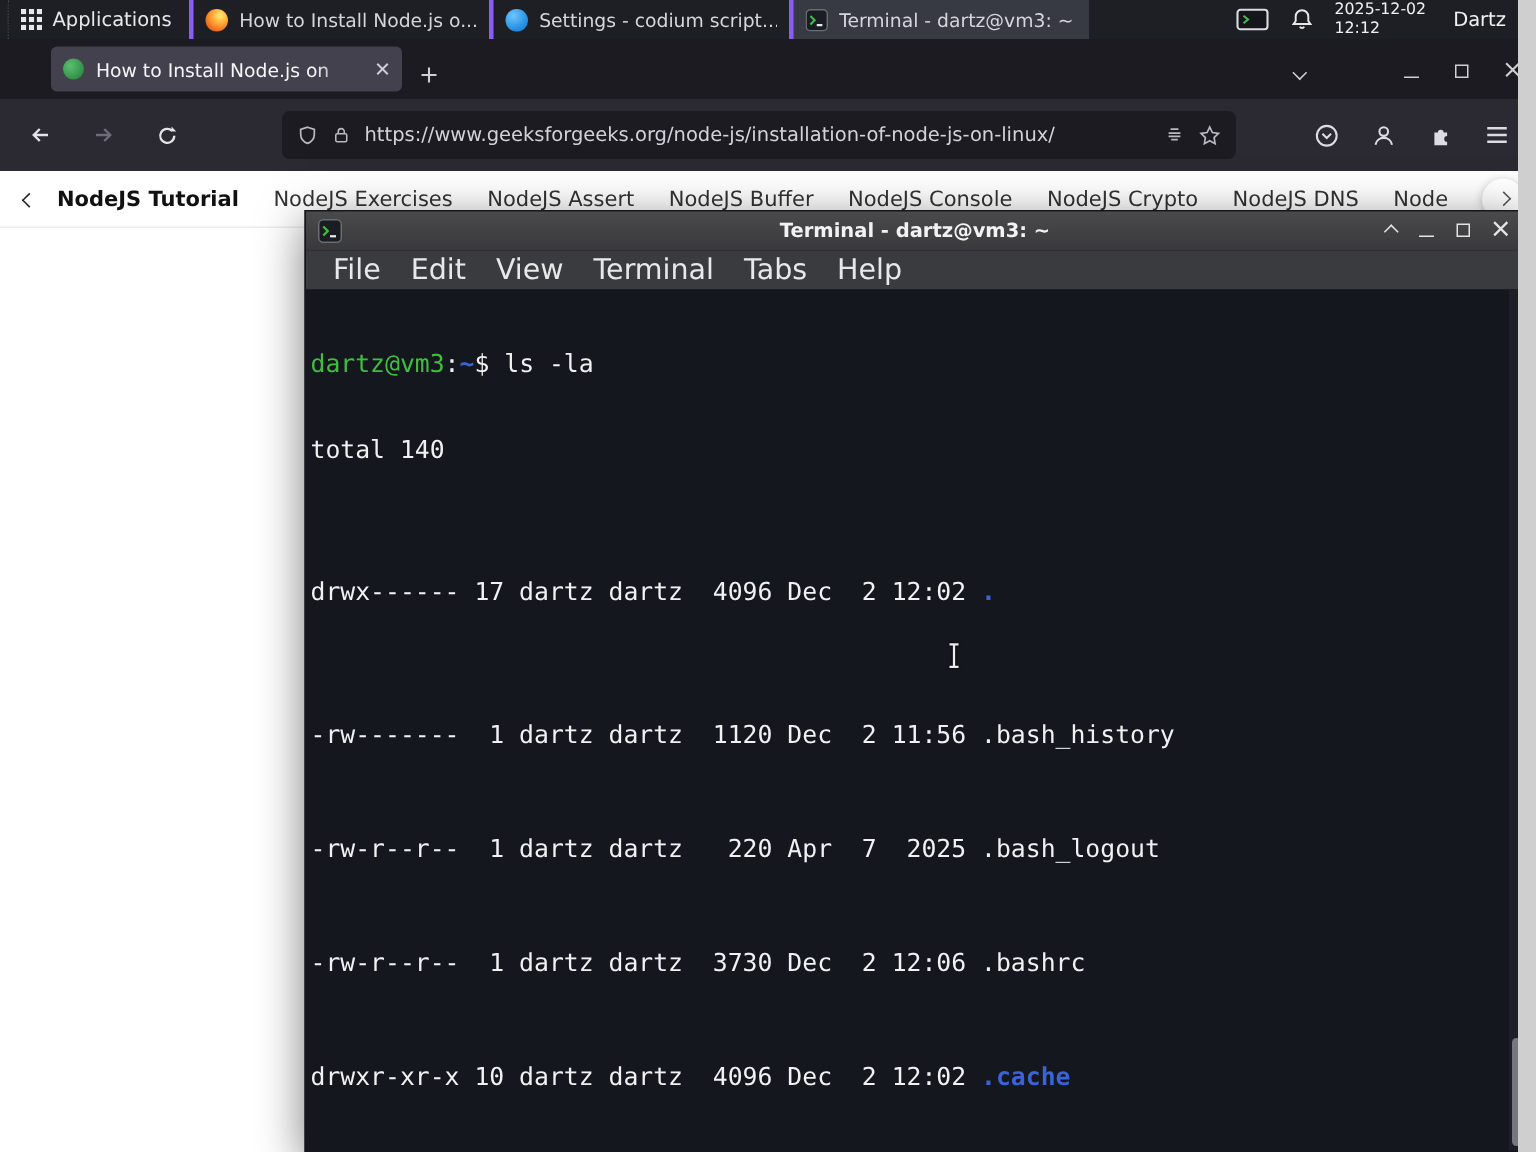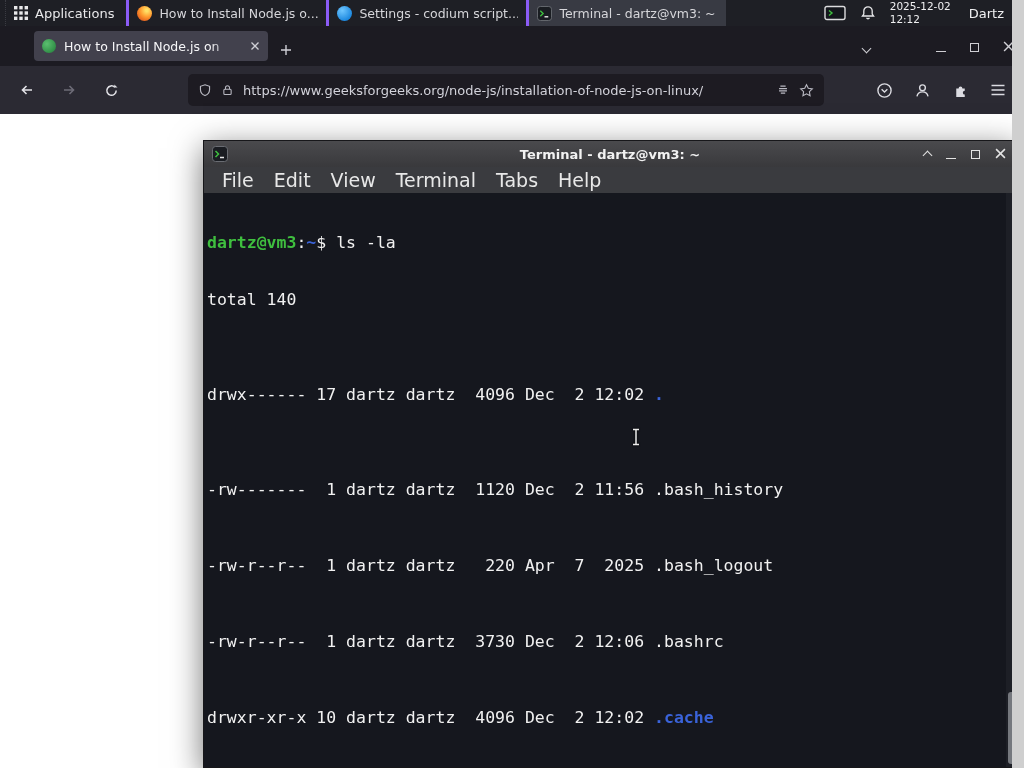--- a/index.html
+++ b/index.html
@@ -84,21 +84,21 @@
     font-weight:bold;position:relative;flex:0 0 auto}
   .t-title{position:absolute;left:0;right:0;text-align:center;pointer-events:none}
   .t-controls{margin-left:auto;display:flex;align-items:center;gap:15px;z-index:1;
     color:#e4e4e4;padding-right:2px}
   .t-menubar{height:26px;background:#3a3b3f;display:flex;align-items:center;
     padding:0 8px;color:#e8e8e8;font-size:19px;flex:0 0 auto}
   .t-menu{padding:0 10px}
   .t-screen{flex:1;position:relative;background:var(--term_bg,#15171e);
     color:var(--term_fg,#f1f1f1);font-family:"DejaVu Sans Mono","Liberation Mono",monospace;
     font-size:16.5px;line-height:19px;white-space:pre;overflow:hidden;padding:2px 12px 0 3px}
-  .p-user{color:var(--prompt_green,#3fbf3f);font-weight:bold}
+  .p-user{color:var(--prompt_green,#3fbf3f);font-weight:normal}
   .p-path{color:var(--dir_blue,#3a63d9);font-weight:bold}
   .t-name[data-type="dir"]{color:var(--dir_blue,#3a63d9);font-weight:bold}
   .t-scrollbar{position:absolute;top:0;right:0;bottom:0;width:10px;background:#1d1f26}
   .t-thumb{position:absolute;right:2px;bottom:3px;width:6px;height:72px;
     background:#75787e;border-radius:3px}
 
   .mouse-cursor{position:absolute;left:631px;top:428px;z-index:60;pointer-events:none;
     filter:drop-shadow(0 0 1px #000)}
 </style>
 </head>
@@ -234,20 +234,37 @@
         </svg>
         <svg width="17" height="17" viewBox="0 0 16 16">
           <path d="M4 6h2.2a1.8 1.8 0 1 1 3.6 0H12v2.2a1.8 1.8 0 1 0 0 3.6V14H4z" fill="currentColor"></path>
         </svg>
         <svg width="16" height="14" viewBox="0 0 16 14">
           <path d="M1.5 2.5h13M1.5 7h13M1.5 11.5h13" stroke="currentColor" stroke-width="1.6"></path>
         </svg>
       </div>
     </div>
 
+    <div class="site-nav">
+      <span class="nav-left-chev"><span class="chev left"></span></span>
+      <a class="nav-item first">NodeJS Tutorial</a>
+      <a class="nav-item">NodeJS Exercises</a>
+      <a class="nav-item">NodeJS Assert</a>
+      <a class="nav-item">NodeJS Buffer</a>
+      <a class="nav-item">NodeJS Console</a>
+      <a class="nav-item">NodeJS Crypto</a>
+      <a class="nav-item">NodeJS DNS</a>
+      <a class="nav-item">Node</a>
+      <div class="nav-right">
+        <span class="nav-circle">
+            <span class="chev right"></span>
+          </span>
+
+      </div>
+    </div>
 
     <div class="page-body"></div>
   </div>
 
   <div class="terminal">
     <div class="t-titlebar">
       <svg width="16" height="16" viewBox="0 0 16 16">
         <rect x="0.5" y="0.5" width="15" height="15" rx="3" fill="#1a1d22" stroke="#6a6d73"></rect>
         <polyline points="3.5,5 6.5,8 3.5,11" fill="none" stroke="#3fbf3f" stroke-width="1.5"></polyline>
         <line x1="8" y1="11.5" x2="12" y2="11.5" stroke="#e8e8e8" stroke-width="1.5"></line>

